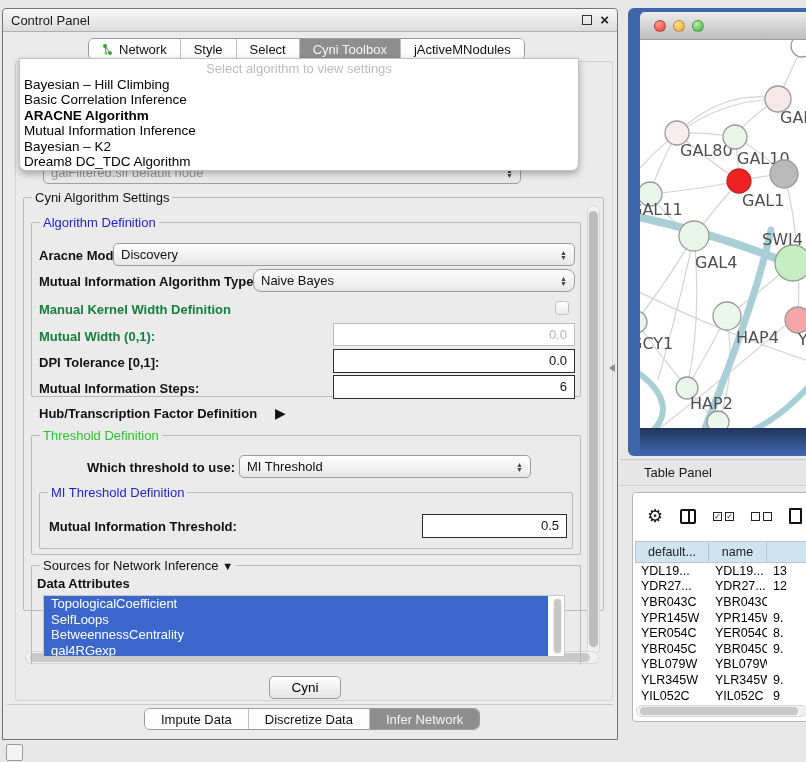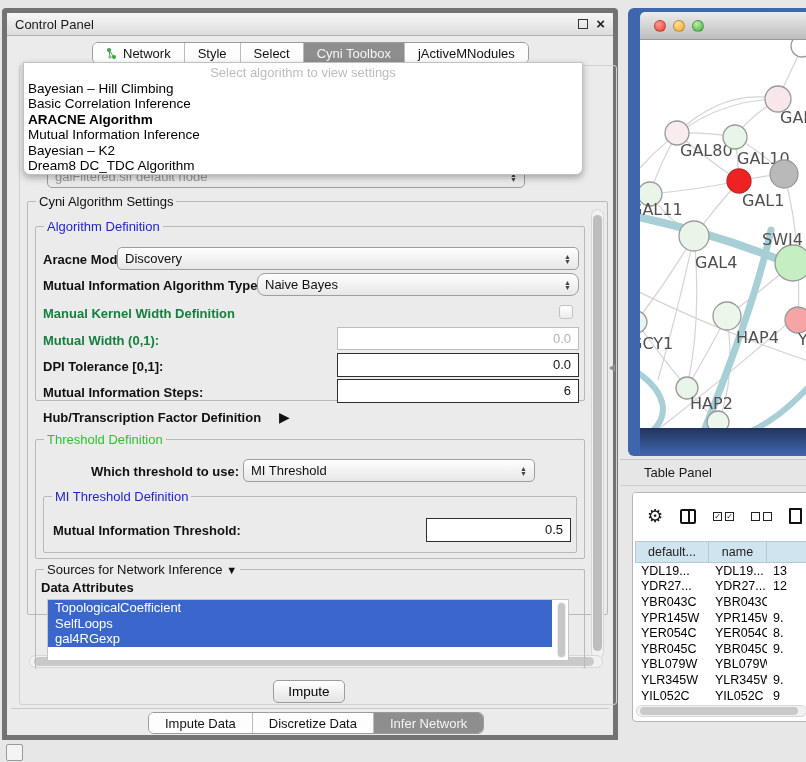--- a/index.html
+++ b/index.html
@@ -2,21 +2,21 @@
 <html><head>
 <meta charset="utf-8">
 <style>
   * { box-sizing: border-box; margin: 0; padding: 0; }
   html,body { width:806px; height:762px; overflow:hidden; }
   body { background:#e7e7e7; font-family:"Liberation Sans", sans-serif; color:#111; }
   #root { position:relative; width:806px; height:762px; }
 
   
   #control-panel { position:absolute; left:2px; top:8px; width:616px; height:732px;
-    background:#ebebeb; border:5px solid #737373; border-radius:4px 4px 0 0; }
+    background:#ebebeb; border:1px solid #737373; border-radius:4px 4px 0 0; }
   #cp-titlebar { position:absolute; left:0; top:0; right:0; height:23px;
     background:linear-gradient(#f7f7f7,#dcdcdc); border-bottom:1px solid #b0b0b0;
     border-radius:4px 4px 0 0; display:flex; align-items:center; padding:0 8px; }
   #cp-title { font-size:13px; color:#1a1a1a; }
   #cp-float { margin-left:auto; width:10px; height:10px; border:1.5px solid #333; background:transparent; }
   #cp-close { margin-left:8px; font-size:15px; font-weight:bold; color:#222; line-height:10px; }
 
   
   #top-tabs { position:absolute; left:85px; top:29px; height:22px; display:flex;
     border:1px solid #9b9b9b; border-radius:6px; overflow:hidden; background:#fff; }
@@ -248,28 +248,29 @@
     <div class="field" style="left:419px; top:505px; width:145px; height:24px;">0.5</div>
 
     <div class="group" style="left:28px; top:556px; width:550px; height:100px; border-bottom:none;">
       <span class="legend"><span>Sources for Network Inference</span> <span style="font-size:11px;">▼</span></span>
     </div>
     <span class="lbl" style="left:34px; top:567px;">Data Attributes</span>
     <div id="attr-list">
       <div id="attr-items">
           <div class="attr-item">TopologicalCoefficient</div>
           <div class="attr-item">SelfLoops</div>
+          <div class="attr-item">BetweennessCentrality</div>
           <div class="attr-item">gal4RGexp</div>
         </div>
       <div id="attr-scroll">
           <div id="attr-thumb"></div>
         </div>
     </div>
 
-    <button id="apply-btn">Impute</button>
+    <button id="apply-btn">Cyni</button>
     <div id="cp-divider"></div>
     <div id="bottom-tabs">
         <div class="tab" style="padding: 0px 16px;">Impute Data</div>
         <div class="tab" style="padding: 0px 16px;">Discretize Data</div>
         <div class="tab selected" style="padding: 0px 16px;">Infer Network</div>
       </div>
   </div>
 
   <div id="divider-arrow"></div>
 

